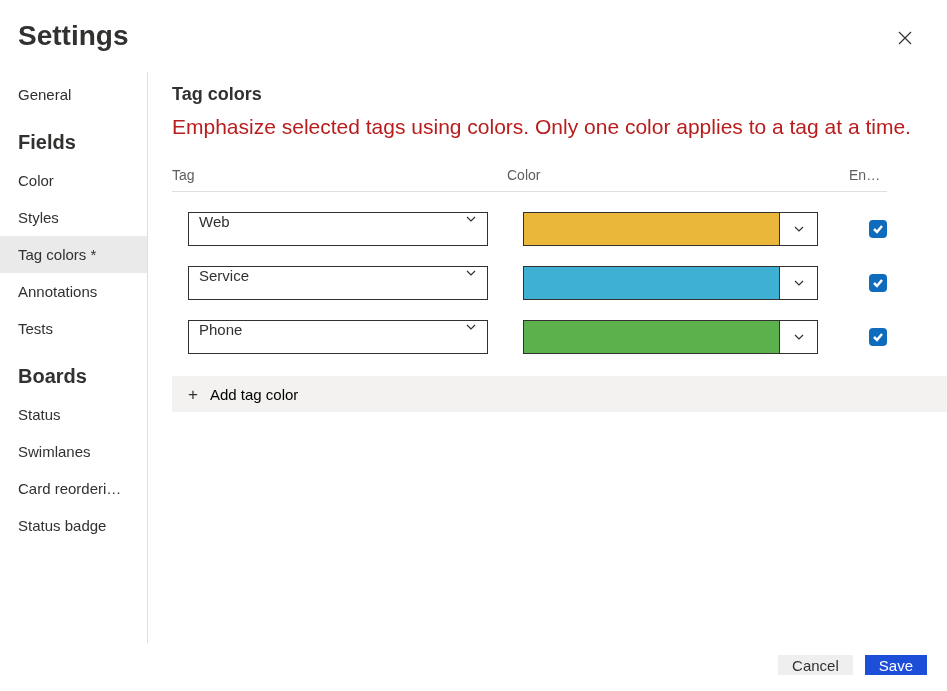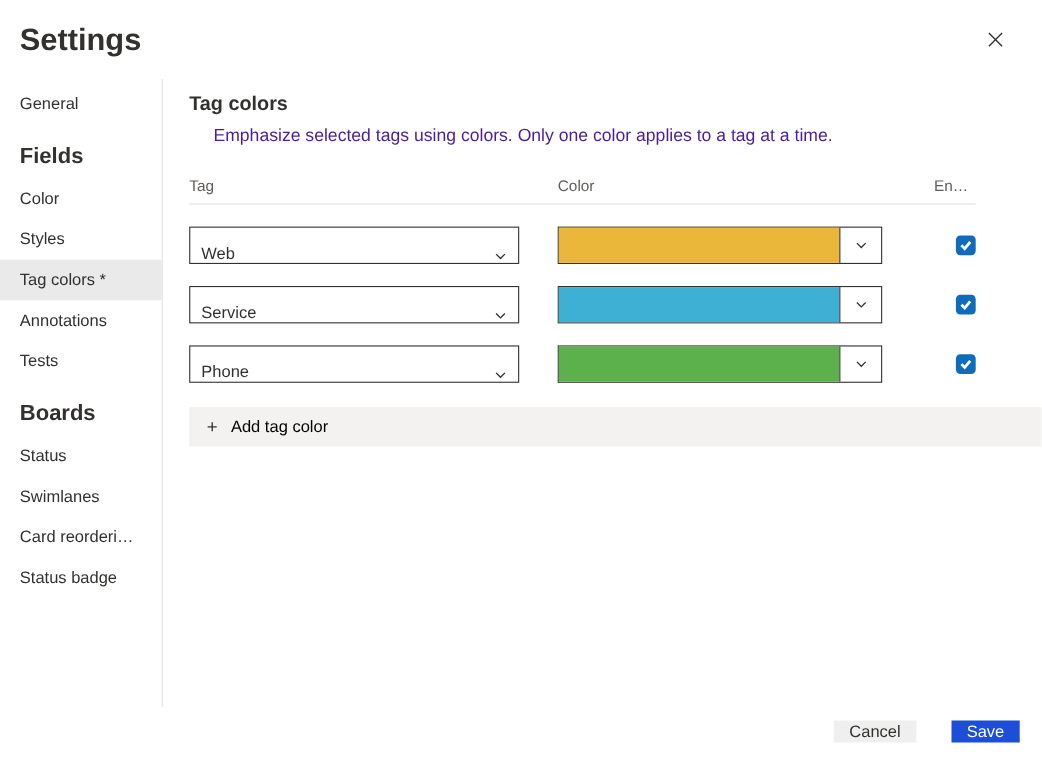--- a/index.html
+++ b/index.html
@@ -1,60 +1,60 @@
 <!DOCTYPE html>
 <html><head>
 <meta charset="utf-8">
 <style>
   * { box-sizing: border-box; margin: 0; padding: 0; }
   html, body { width: 947px; height: 691px; font-family: "Segoe UI", -apple-system, sans-serif; background: #fff; color: #323130; overflow: hidden; }
   .root { display: flex; flex-direction: column; height: 100%; }
 
-  .header { display: flex; align-items: center; justify-content: space-between; padding: 20px 28px 0 18px; }
+  .header { display: flex; align-items: flex-end; justify-content: space-between; padding: 20px 28px 0 18px; }
   .page-title { font-size: 28px; font-weight: 600; }
   .close-btn { background: none; border: none; cursor: pointer; padding: 6px; display:flex; align-items:center; justify-content:center;}
   .close-btn svg { width: 16px; height: 16px; stroke: #323130; }
 
   .body { flex: 1; display: flex; padding-top: 20px; min-height:0; }
 
   .sidebar { width: 148px; border-right: 1px solid #e1dfdd; padding-top: 8px; padding-bottom: 10px;}
   .side-section-title { font-size: 20px; font-weight: 600; padding: 18px 18px 8px; }
   .side-item { font-size: 15px; padding: 10px 18px; cursor: pointer; white-space: nowrap; overflow: hidden; text-overflow: ellipsis; color:#323130;}
   .side-item.selected { background: #eaeaea; font-weight: 400; }
   .side-item.first { padding-top: 6px;}
 
   .main { flex: 1; padding: 12px 0 0 24px; display:flex; flex-direction:column;}
   .main-title { font-size: 18px; font-weight: 600; }
-  .main-sub { font-size: 16px; color: #4c1d95; margin-top: 10px; margin-left: 22px; }
+  .main-sub { font-size: 21px; color: #b91c1c; margin-top: 10px; }
 
   .table-head { display: flex; margin-top: 28px; font-size: 14px; color: #605e5c; padding-right: 60px;}
   .col-tag { width: 335px; }
   .col-color { width: 300px; }
   .col-ena { flex: 1; text-align: right; white-space: nowrap; overflow:hidden; text-overflow: ellipsis; max-width: 38px; margin-left:auto; padding-right:0;}
   .divider { height: 1px; background: #e1dfdd; margin-top: 8px; margin-right: 60px;}
 
   .rows { }
   .row { display: flex; align-items: center; margin-top: 20px; padding-right:60px;}
-  .tag-select { width: 300px; height: 34px; border: 1px solid #323130; display: flex; align-items: flex-end; justify-content: space-between; padding: 0 10px; cursor: pointer; background:#fff;}
+  .tag-select { width: 300px; height: 34px; border: 1px solid #323130; display: flex; align-items: flex-start; justify-content: space-between; padding: 0 10px; cursor: pointer; background:#fff;margin-left:16px;}
   .tag-select-text { font-size: 15px; }
   .chev { width: 12px; height: 12px; }
 
   .color-wrap { margin-left: 35px; width: 295px; height: 34px; display:flex; border:1px solid #323130; cursor:pointer;}
   .color-swatch { flex:1; }
   .color-chev-box { width: 38px; display:flex; align-items:center; justify-content:center; border-left:1px solid #323130;}
   .spacer { flex:1; }
 
   .cb { width:18px; height:18px; border-radius:4px; background:#0f6cbd; display:flex; align-items:center; justify-content:center; cursor:pointer; margin-left:auto;}
   .cb svg { width:12px; height:12px; stroke:#fff; stroke-width:2.5; fill:none;}
 
   .add-btn { margin-top: 22px; height: 36px; background:#f3f2f1; border:none; display:inline-flex; align-items:center; gap:12px; padding:0 16px; font-size:15px; cursor:pointer;}
   .add-btn .plus { font-size:17px; color:#323130; line-height:1;}
 
   .footer { display:flex; justify-content:flex-end; gap:12px; padding: 12px 20px 16px 0;}
-  .btn { height:20px; padding:0 14px; font-size:15px; border:none; cursor:pointer;margin-left:20px;}
+  .btn { height:20px; padding:0 14px; font-size:15px; border:none; cursor:pointer;}
   .btn-cancel { background:#efefef; color:#323130;}
   .btn-save { background:#1d4ed8; color:#fff;}
 </style>
 </head>
 <body>
 
 <div class="root">
 
   <div class="header">
     <div class="page-title">Settings</div>

